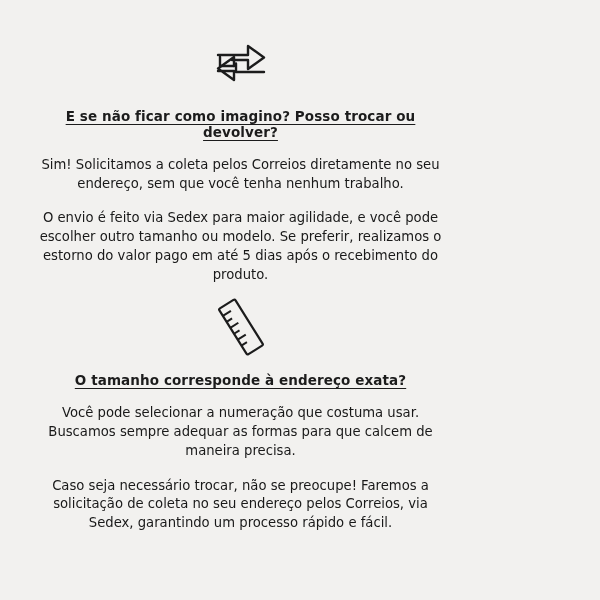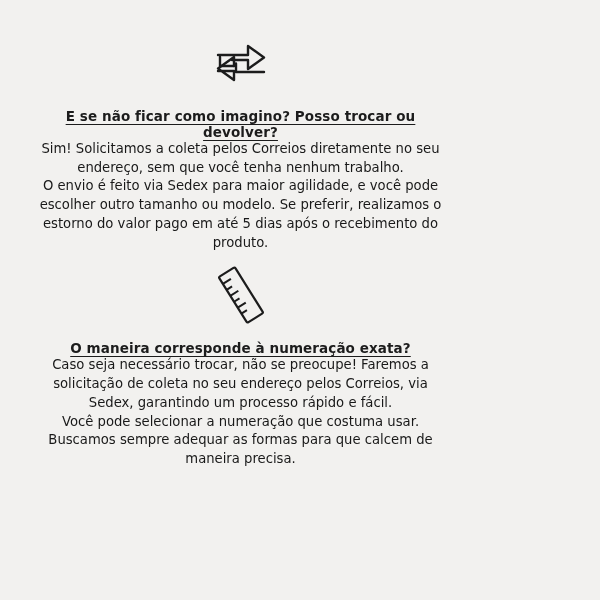--- a/index.html
+++ b/index.html
@@ -46,20 +46,21 @@
     text-underline-offset: 3px;
     text-align: center;
     margin-top: 14px;
     letter-spacing: 0.1px;
   }
   .para {
     font-size: 13.2px;
     line-height: 1.42;
     text-align: center;
     max-width: 528px;
+    margin-top: 16px;
     color: #191919;
   }
 </style>
 </head>
 <body>
 
 <div class="page">
 
   <div class="section">
 
@@ -87,19 +88,19 @@
           <line x1="20.5" y1="12" x2="30" y2="12" stroke="#1c1c1c" stroke-width="2"></line>
           <line x1="20.5" y1="19" x2="27" y2="19" stroke="#1c1c1c" stroke-width="2"></line>
           <line x1="20.5" y1="26" x2="30" y2="26" stroke="#1c1c1c" stroke-width="2"></line>
           <line x1="20.5" y1="33" x2="27" y2="33" stroke="#1c1c1c" stroke-width="2"></line>
           <line x1="20.5" y1="40" x2="30" y2="40" stroke="#1c1c1c" stroke-width="2"></line>
           <line x1="20.5" y1="47" x2="27" y2="47" stroke="#1c1c1c" stroke-width="2"></line>
         </g>
       </svg>
     </div>
 
-    <div class="heading">O maneira corresponde à numeração exata?</div>
+    <div class="heading">O tamanho corresponde à endereço exata?</div>
 
+    <div class="para">Você pode selecionar a numeração que costuma usar. Buscamos sempre adequar as formas para que calcem de maneira precisa.</div>
     <div class="para">Caso seja necessário trocar, não se preocupe! Faremos a solicitação de coleta no seu endereço pelos Correios, via Sedex, garantindo um processo rápido e fácil.</div>
-    <div class="para">Você pode selecionar a numeração que costuma usar. Buscamos sempre adequar as formas para que calcem de maneira precisa.</div>
   </div>
 
 </div>
 
 </body></html>

